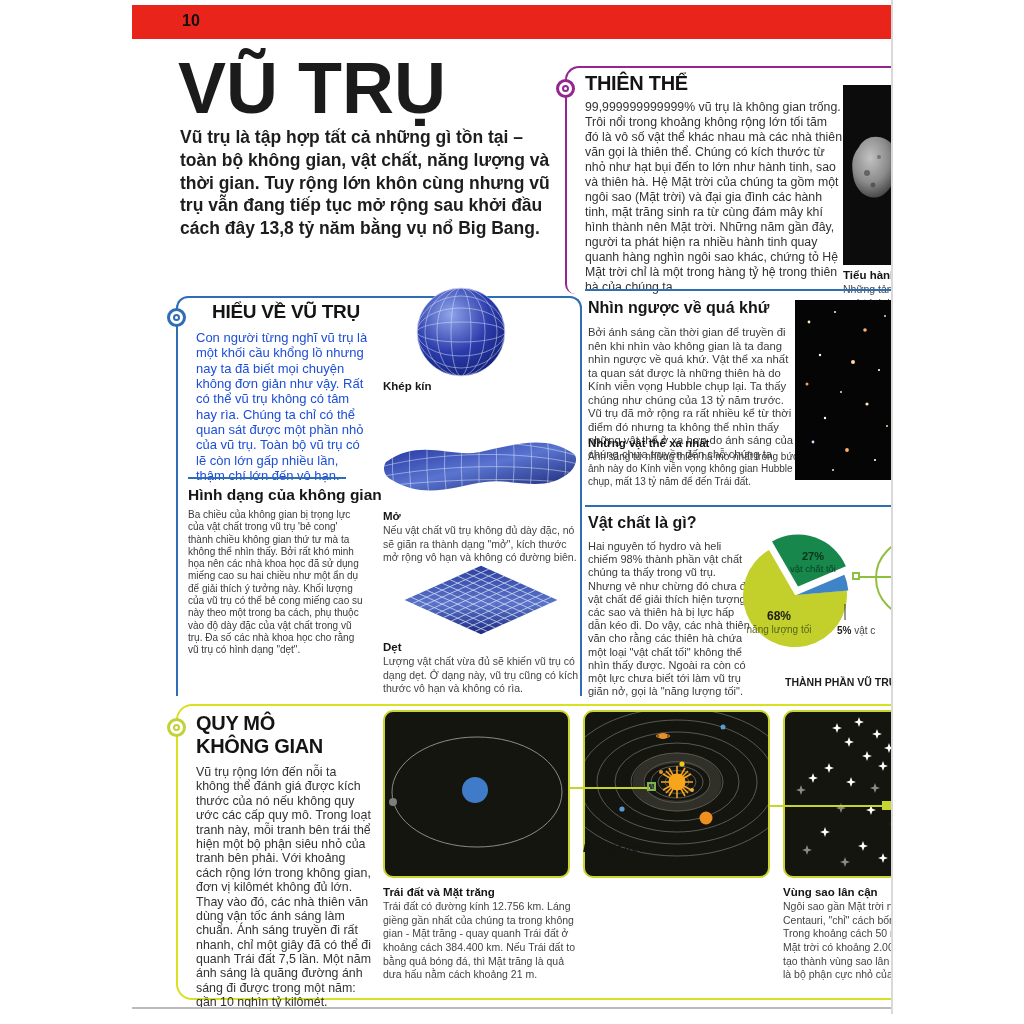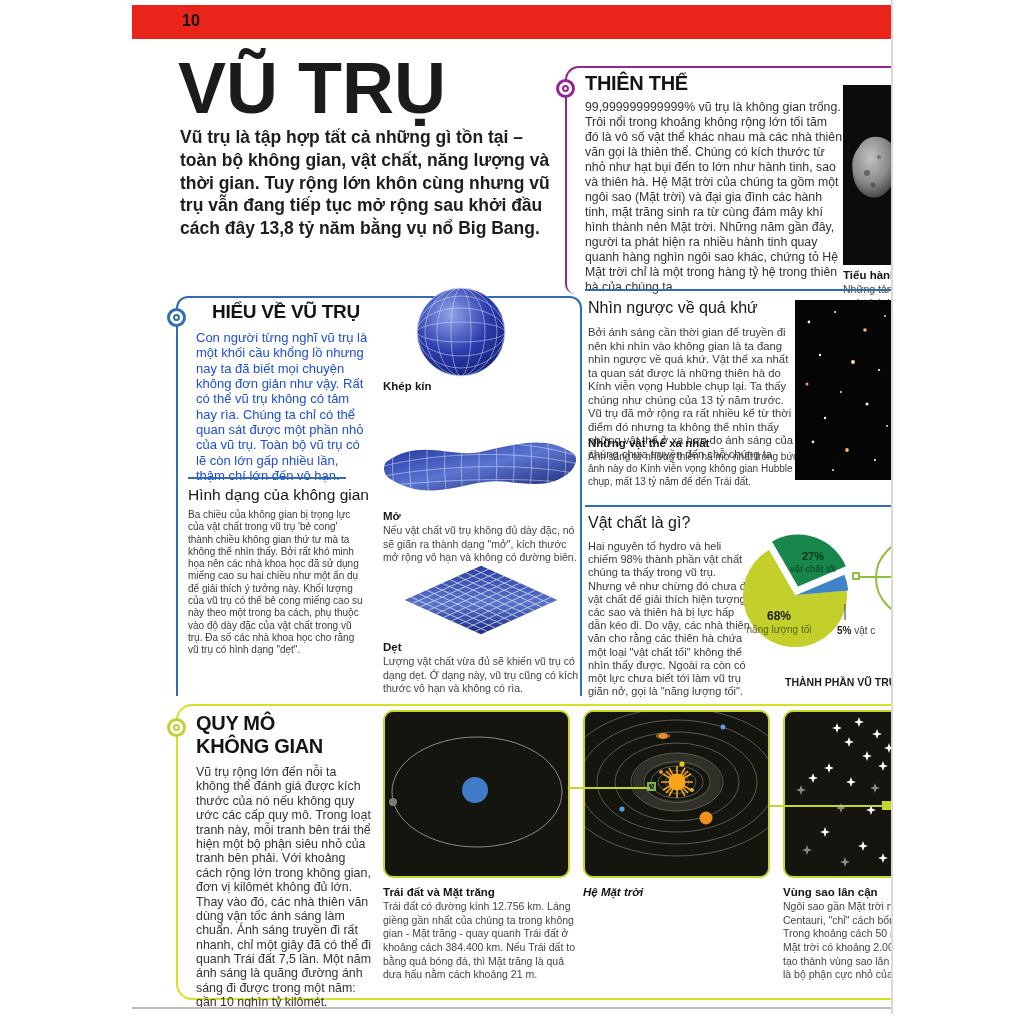--- a/index.html
+++ b/index.html
@@ -8,21 +8,21 @@
   .abs{position:absolute;}
   #page{position:absolute;left:130px;top:0;width:763px;height:1014px;overflow:hidden;background:#fff;}
   .pageedge{position:absolute;right:0;top:0;width:2px;height:100%;background:#d9d9d9;}
   .redbar{background:#e8241b;}
   .pagenum{font-weight:bold;font-size:16px;color:#111;}
   .title{font-weight:900;font-size:72px;letter-spacing:0px;color:#1b1b1b;line-height:1;}
   .intro{font-weight:bold;font-size:17.5px;line-height:1.3;color:#1d1d1d;}
   .ring{border-radius:50%;background:#fff;display:flex;align-items:center;justify-content:center;box-sizing:border-box;}
   .ring .dot{border-radius:50%;box-sizing:border-box;background:#fff;}
   .h-section{font-weight:900;font-size:20px;color:#141414;letter-spacing:-0.3px;}
-  .h-sub{font-weight:400;font-size:16px;color:#161616;}
+  .h-sub{font-weight:700;font-size:16px;color:#161616;}
   .h-min{font-weight:bold;font-size:11.5px;color:#161616;}
   .body-md{font-size:12.3px;line-height:1.22;color:#333;}
   .body-hieu{font-size:13px;line-height:1.18;color:#1d4ed8;}
   .body-sm{font-size:10px;line-height:1.23;color:#3a3a3a;}
   .body-xs{font-size:11px;line-height:1.2;color:#3a3a3a;}
   .cap{font-size:10.5px;line-height:1.3;color:#444;}
   .cap-title{font-weight:bold;font-size:11.5px;color:#141414;margin-bottom:2px;}
   .nowrap{white-space:nowrap;}
   .rule-blue{background:#2f6eb5;height:2px;}
   .panel{background:#15150f;border:2px solid #c9d52c;border-radius:10px;box-sizing:border-box;overflow:hidden;}
@@ -306,21 +306,21 @@
 
   <div class="abs limeline" style="left:440px;top:787px;width:80px;"></div>
   <div class="abs" style="left:517px;top:782px;width:9px;height:9px;border:2px solid #7ab648;box-sizing:border-box;background:rgba(255,255,255,0.15);"></div>
   <div class="abs limeline" style="left:640px;top:805px;width:114px;"></div>
   <div class="abs" style="left:752px;top:801px;width:9px;height:9px;background:#c5d42e;"></div>
 
   <div class="abs" style="left:253px;top:886px;width:194px;">
     <div class="cap-title">Trái đất và Mặt trăng</div>
     <div class="cap">Trái đất có đường kính 12.756 km. Láng giềng gần nhất của chúng ta trong không gian - Mặt trăng - quay quanh Trái đất ở khoảng cách 384.400 km. Nếu Trái đất to bằng quả bóng đá, thì Mặt trăng là quả dưa hấu nằm cách khoảng 21 m.</div>
   </div>
-  <div class="abs" style="left:453px;top:886px;width:194px;font-style:italic;">
+  <div class="abs" style="left:453px;top:842px;width:194px;font-style:italic;">
     <div class="cap-title">Hệ Mặt trời</div>
   </div>
   <div class="abs" style="left:653px;top:886px;width:112px;overflow:hidden;">
     <div class="cap-title nowrap">Vùng sao lân cận</div>
     <div class="cap nowrap">Ngôi sao gần Mặt trời nhấ</div>
     <div class="cap nowrap">Centauri, "chỉ" cách bốn nă</div>
     <div class="cap nowrap">Trong khoảng cách 50 năm</div>
     <div class="cap nowrap">Mặt trời có khoảng 2.000</div>
     <div class="cap nowrap">tạo thành vùng sao lân cậ</div>
     <div class="cap nowrap">là bộ phận cực nhỏ của Dả</div>

